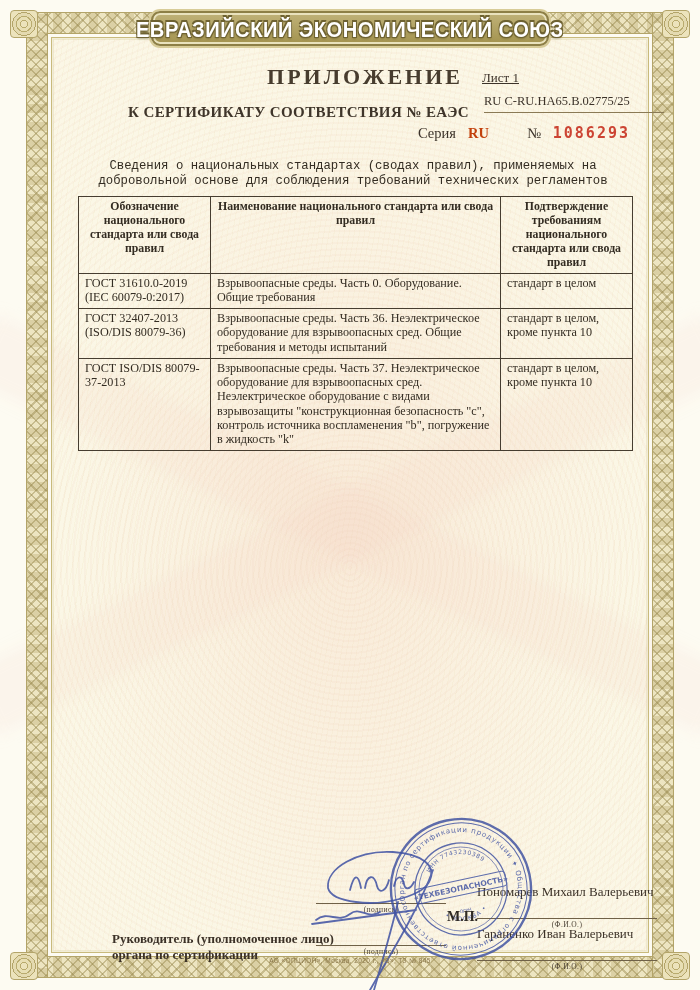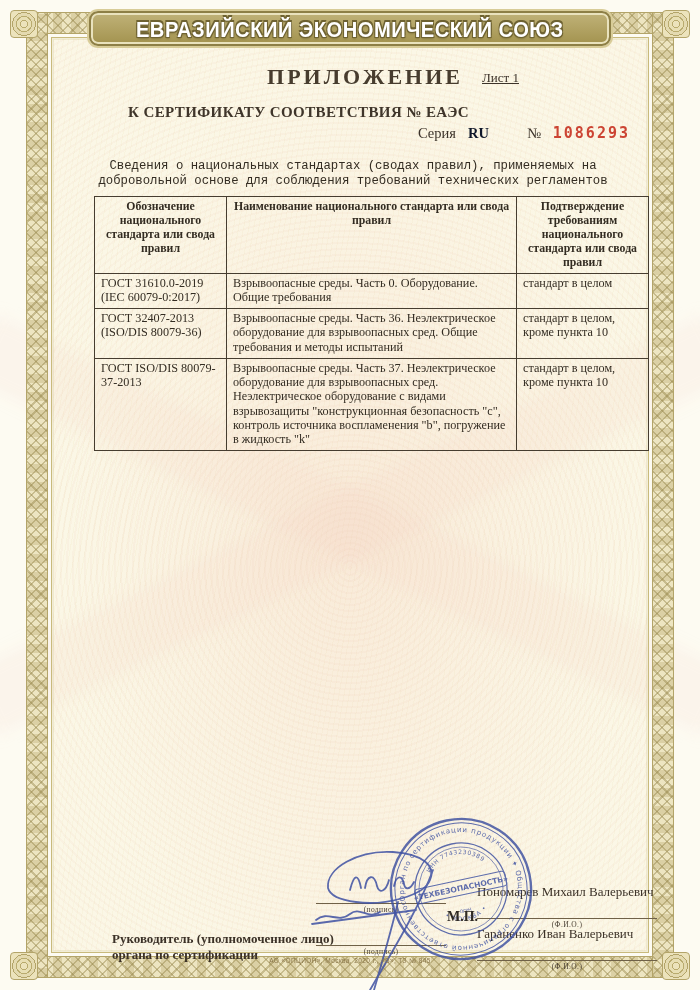--- a/index.html
+++ b/index.html
@@ -58,21 +58,21 @@
   .wm-x{
     position:absolute;left:-60px;right:-60px;height:70px;
     background:rgba(242,200,178,.12);
     filter:blur(8px);
   }
   .wm-x.a{top:490px;transform:rotate(26deg);}
   .wm-x.b{top:490px;transform:rotate(-26deg);}
   
   .banner{
     position:absolute;top:11px;left:50%;transform:translateX(-50%);
-    width:522px;height:35px;box-sizing:border-box;
+    width:398px;height:35px;box-sizing:border-box;
     background:linear-gradient(#bcae72,#a3955三 55%,#a99a58);
     background:linear-gradient(#c0b278,#a3934f);
     border:2px solid #8d7f46;border-radius:9px;
     box-shadow:inset 0 0 0 2px #e9e2bd, 0 0 0 2px #d8cc98;
     display:flex;align-items:center;justify-content:center;
     z-index:6;
   }
   .banner span{
     font-family:"Liberation Sans", sans-serif;
     font-weight:bold;font-size:21px;letter-spacing:.5px;white-space:nowrap;
@@ -90,32 +90,32 @@
     font-size:15px;font-weight:bold;letter-spacing:.4px;color:#3f352a;z-index:3;
   }
   .cert-no{
     position:absolute;top:94px;left:484px;width:180px;
     font-size:12.5px;color:#3c332a;border-bottom:1px solid #8a7a55;padding-bottom:3px;z-index:3;
   }
   .series-row{
     position:absolute;top:124px;left:418px;display:flex;align-items:baseline;gap:12px;
     font-size:14.5px;color:#3c332a;z-index:3;
   }
-  .red{color:#0f172a;font-weight:bold;}
+  .red{color:#c2410c;font-weight:bold;}
   .serial{
     font-family:"DejaVu Sans Mono", monospace;
     font-size:15px;font-weight:bold;color:#cc4433;letter-spacing:2px;
   }
   .intro{
     position:absolute;top:159px;left:66px;right:60px;text-align:center;
     font-size:12.3px;line-height:1.2;color:#332c22;z-index:3;font-family:Liberation Mono, monospace;
   }
   
   table.standards{
-    position:absolute;top:196px;left:94px;width:554px;
+    position:absolute;top:196px;left:78px;width:554px;
     border-collapse:collapse;z-index:3;
     font-size:12.2px;line-height:1.17;color:#332c22;
     table-layout:fixed;
   }
   table.standards th, table.standards td{
     border:1px solid #463d30;vertical-align:top;
   }
   table.standards th{
     font-weight:bold;text-align:center;font-size:11.8px;padding:3px 4px;line-height:1.18;
   }
@@ -156,20 +156,21 @@
   <div class="corner br"></div>
   <div class="inner-line"></div>
 
   <div class="banner">
     <span>ЕВРАЗИЙСКИЙ ЭКОНОМИЧЕСКИЙ СОЮЗ</span>
   </div>
 
   <div class="title">ПРИЛОЖЕНИЕ</div>
   <div class="sheet">Лист 1</div>
   <div class="subtitle">К СЕРТИФИКАТУ СООТВЕТСТВИЯ № ЕАЭС</div>
+  <div class="cert-no">RU С-RU.НА65.В.02775/25</div>
   <div class="series-row">
     <span>Серия</span>
     <span class="red">RU</span>
     <span style="width:14px"></span>
     <span>№</span>
     <span class="serial">1086293</span>
   </div>
 
   <div class="intro">Сведения о национальных стандартах (сводах правил), применяемых на добровольной основе для соблюдения требований технических регламентов</div>
 

